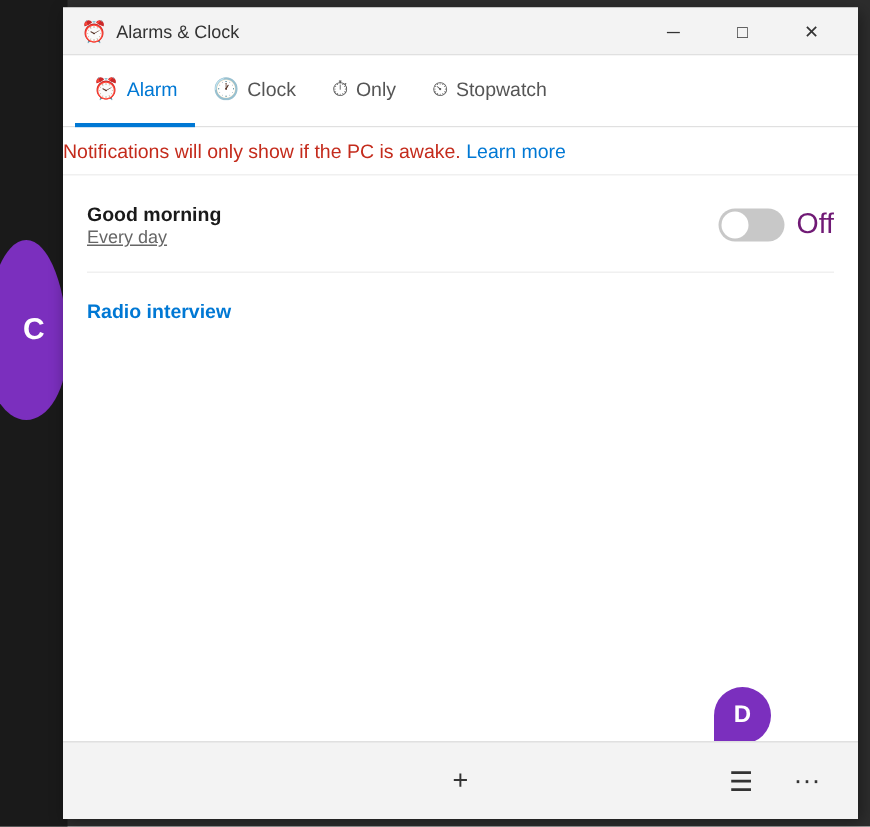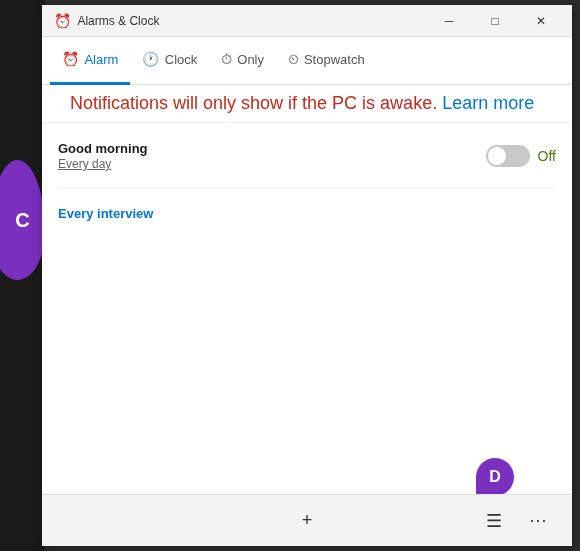--- a/index.html
+++ b/index.html
@@ -138,22 +138,22 @@
     .content {
       flex: 1;
       padding: 0;
       overflow: hidden;
       position: relative;
       background: #ffffff;
     }
 
     
     .notification-bar {
-      padding: 8px 28px;
-      font-size: 18px;
+      padding: 8px 0;
+      font-size: 13px;
       color: #c42b1c;
       background: #fff;
       border-bottom: 1px solid #f0f0f0;
     }
 
     .notification-bar a {
       color: #0078d4;
       text-decoration: none;
     }
 
@@ -205,22 +205,22 @@
     }
 
     .alarm-right {
       display: flex;
       align-items: center;
       gap: 8px;
       margin-top: 6px;
     }
 
     .alarm-status {
-      font-size: 14px;
-      color: #4d7c0f;
+      font-size: 19px;
+      color: #701a75;
     }
 
     
     .toggle {
       width: 44px;
       height: 22px;
       border-radius: 11px;
       position: relative;
       cursor: pointer;
       border: none;
@@ -362,21 +362,21 @@
         <div class="alarm-right">
           <button class="toggle off" aria-checked="false">
             <span class="toggle-knob"></span>
           </button>
           <span class="alarm-status">Off</span>
         </div>
       </div>
 
       <div class="alarm-item">
         <div class="alarm-left">
-          <span class="alarm-name link">Every interview</span>
+          <span class="alarm-name link">Radio interview</span>
         </div>
       </div>
 
     </div>
   </div>
 
   <div class="d-badge">
     <span class="d-badge-letter">D</span>
   </div>
 

